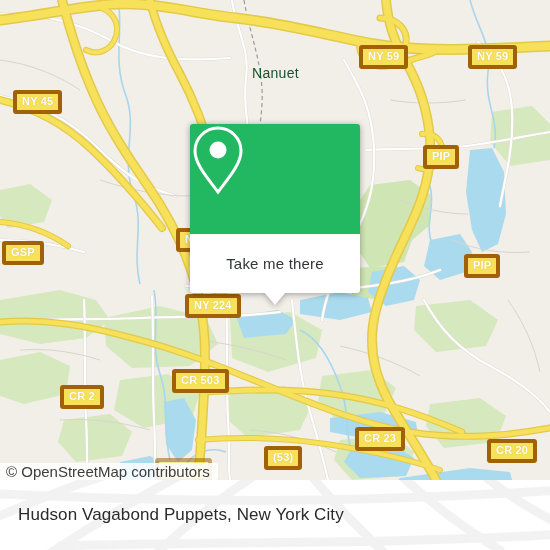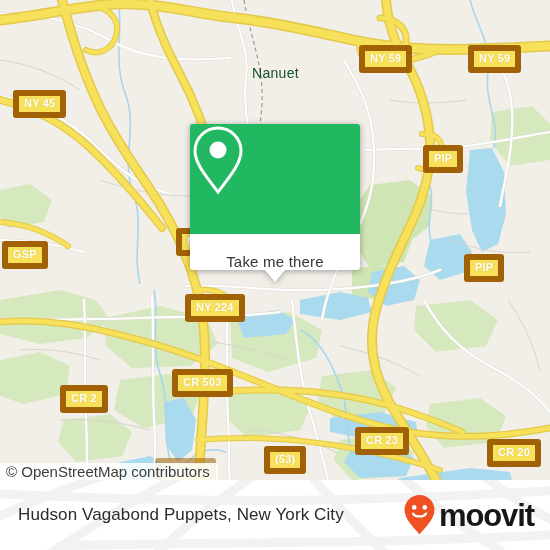--- a/index.html
+++ b/index.html
@@ -14,21 +14,21 @@
   #map{
     position:absolute;left:0;top:0;width:550px;height:480px;
     background:#f2efe9;overflow:hidden;
   }
   #map svg{position:absolute;left:0;top:0;}
 
   
   .shield{
     position:absolute;
     background:#f7e05a;
-    border:6px solid #a16207;
+    border:4px solid #a16207;
     border-radius:3px;
     color:#ffffff;
     font-weight:bold;
     font-size:11px;
     line-height:13px;
     padding:1px 5px 2px 5px;
     letter-spacing:.2px;
     white-space:nowrap;
     text-shadow:0 0 1px rgba(180,150,0,.5);
     box-sizing:border-box;
@@ -65,25 +65,25 @@
   }
   #popup-header{
     height:110px;
     background:#22b862;
     border-top-left-radius:3px;
     border-top-right-radius:3px;
     display:flex;align-items:center;justify-content:center;
   }
   #popup-footer{
     position:relative;
-    height:36px;
+    height:59px;
     background:#ffffff;
     border-bottom-left-radius:3px;
     border-bottom-right-radius:3px;
-    display:flex;align-items:flex-end;justify-content:center;
+    display:flex;align-items:center;justify-content:center;
   }
   #popup-footer .label{
     color:#333638;
     font-size:15px;
     letter-spacing:.2px;
   }
   #popup-tail{
     position:absolute;left:50%;bottom:-12px;margin-left:-11px;
     width:0;height:0;
     border-left:11px solid transparent;
@@ -303,24 +303,15 @@
         <path d="M40 80 C100 40 150 10 210 -20"></path>
         <path d="M150 80 C190 40 230 10 276 -18"></path>
         <path d="M300 -18 C330 20 360 50 392 80"></path>
         <path d="M386 -18 C420 14 456 44 500 70"></path>
         <path d="M470 -16 C500 10 530 30 560 44"></path>
         <path d="M0 14 C90 18 200 22 320 20 C420 18 500 14 560 10"></path>
         <path d="M60 66 C180 62 300 64 420 60 C490 58 530 56 560 54"></path>
       </g>
     </svg>
     <div id="footer-title">Hudson Vagabond Puppets, New York City</div>
-    <div id="brand">
-      <svg width="33" height="42" viewBox="0 0 33 42">
-        <path d="M16.5 1 C8.2 1 1.5 7.7 1.5 16 C1.5 25.6 12 34.5 16.5 40.5 C21 34.5 31.5 25.6 31.5 16 C31.5 7.7 24.8 1 16.5 1 Z" fill="#f05123"></path>
-        <circle cx="11.2" cy="13.4" r="2.3" fill="#ffffff"></circle>
-        <circle cx="21.8" cy="13.4" r="2.3" fill="#ffffff"></circle>
-        <path d="M10 19.6 C12.2 23.4 20.8 23.4 23 19.6" fill="none" stroke="#ffffff" stroke-width="2.3" stroke-linecap="round"></path>
-      </svg>
-      <span id="brand-text">moovit</span>
-    </div>
   </div>
 
 </div>
 
 </body></html>

